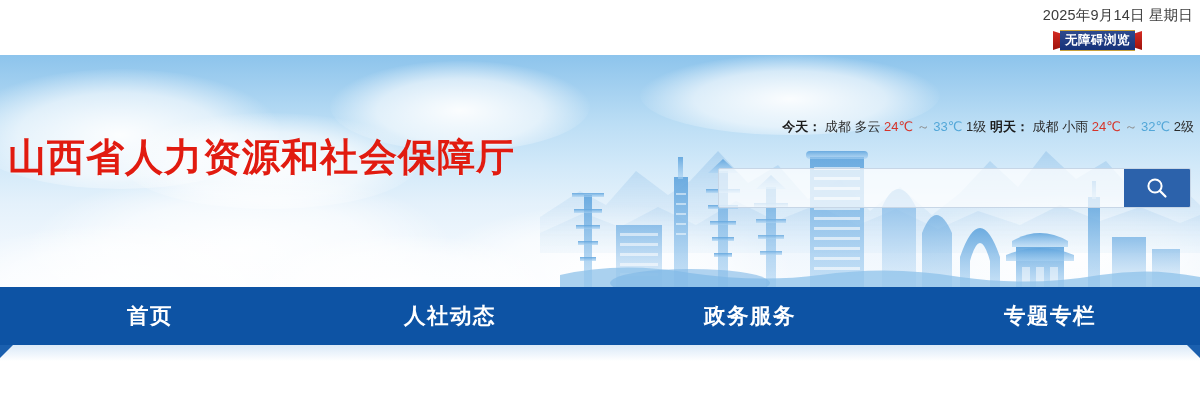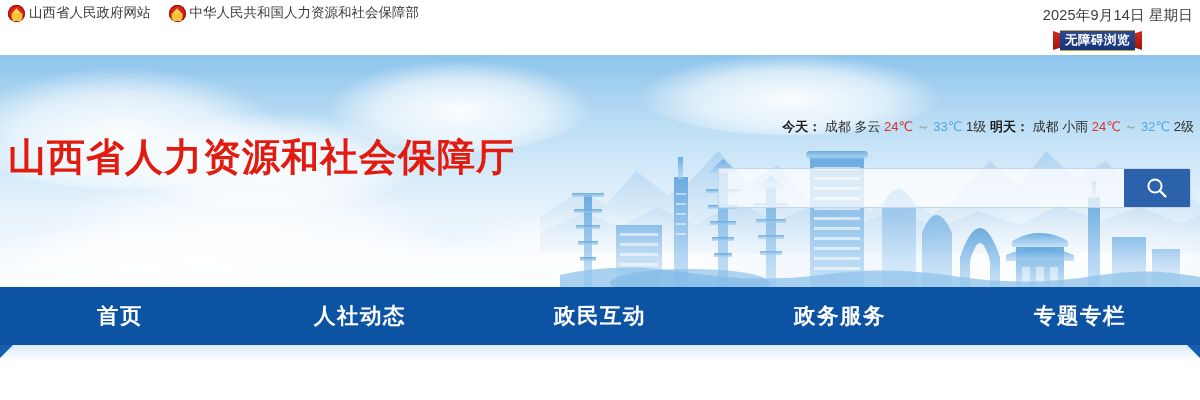--- a/index.html
+++ b/index.html
@@ -295,30 +295,20 @@
   .breadcrumb .crumb-sep { color: #777777; margin: 0 4px; }
   .breadcrumb .current { color: #333333; }
 </style>
 </head>
 <body>
 
 <div id="page">
 
   <div class="topbar">
 
-    <div class="gov-links">
-      <a class="gov-link" href="#">
-        <span class="emblem"></span>
-        <span>山西省人民政府网站</span>
-      </a>
-      <a class="gov-link" href="#">
-        <span class="emblem"></span>
-        <span>中华人民共和国人力资源和社会保障部</span>
-      </a>
-    </div>
 
     <div class="date-line">2025年9月14日 星期日</div>
 
     <div class="access-badge">
       <span class="ribbon-end left"></span>
       <span class="ribbon-core">无障碍浏览</span>
       <span class="ribbon-end right"></span>
     </div>
   </div>
 
@@ -472,21 +462,20 @@
           <circle cx="11" cy="11" r="6.6" fill="none" stroke="#ffffff" stroke-width="2"></circle>
           <line x1="15.9" y1="15.9" x2="21.5" y2="21.5" stroke="#ffffff" stroke-width="2.2" stroke-linecap="round"></line>
         </svg>
       </button>
     </div>
   </div>
 
   <div class="nav">
     <a class="nav-item" href="#">首页</a>
     <a class="nav-item" href="#">人社动态</a>
-    <a class="nav-item" href="#">政民互动</a>
     <a class="nav-item" href="#">政务服务</a>
     <a class="nav-item" href="#">专题专栏</a>
   </div>
 
   <div class="underband"></div>
 
 
 </div>
 
 </body></html>

